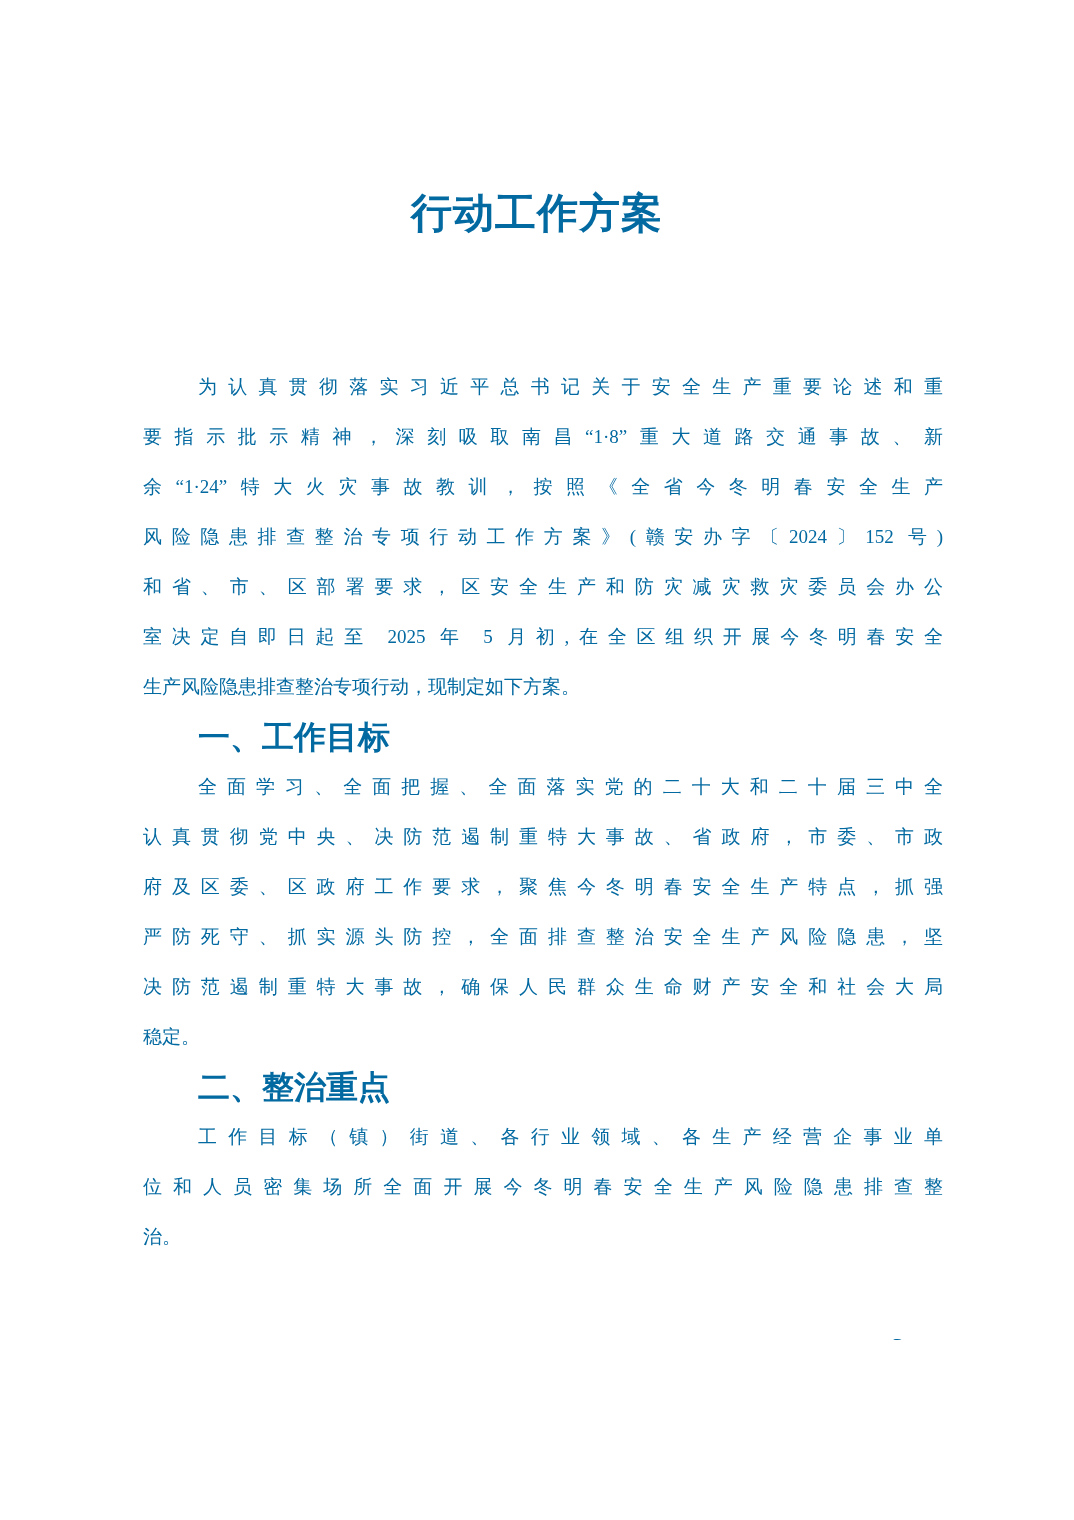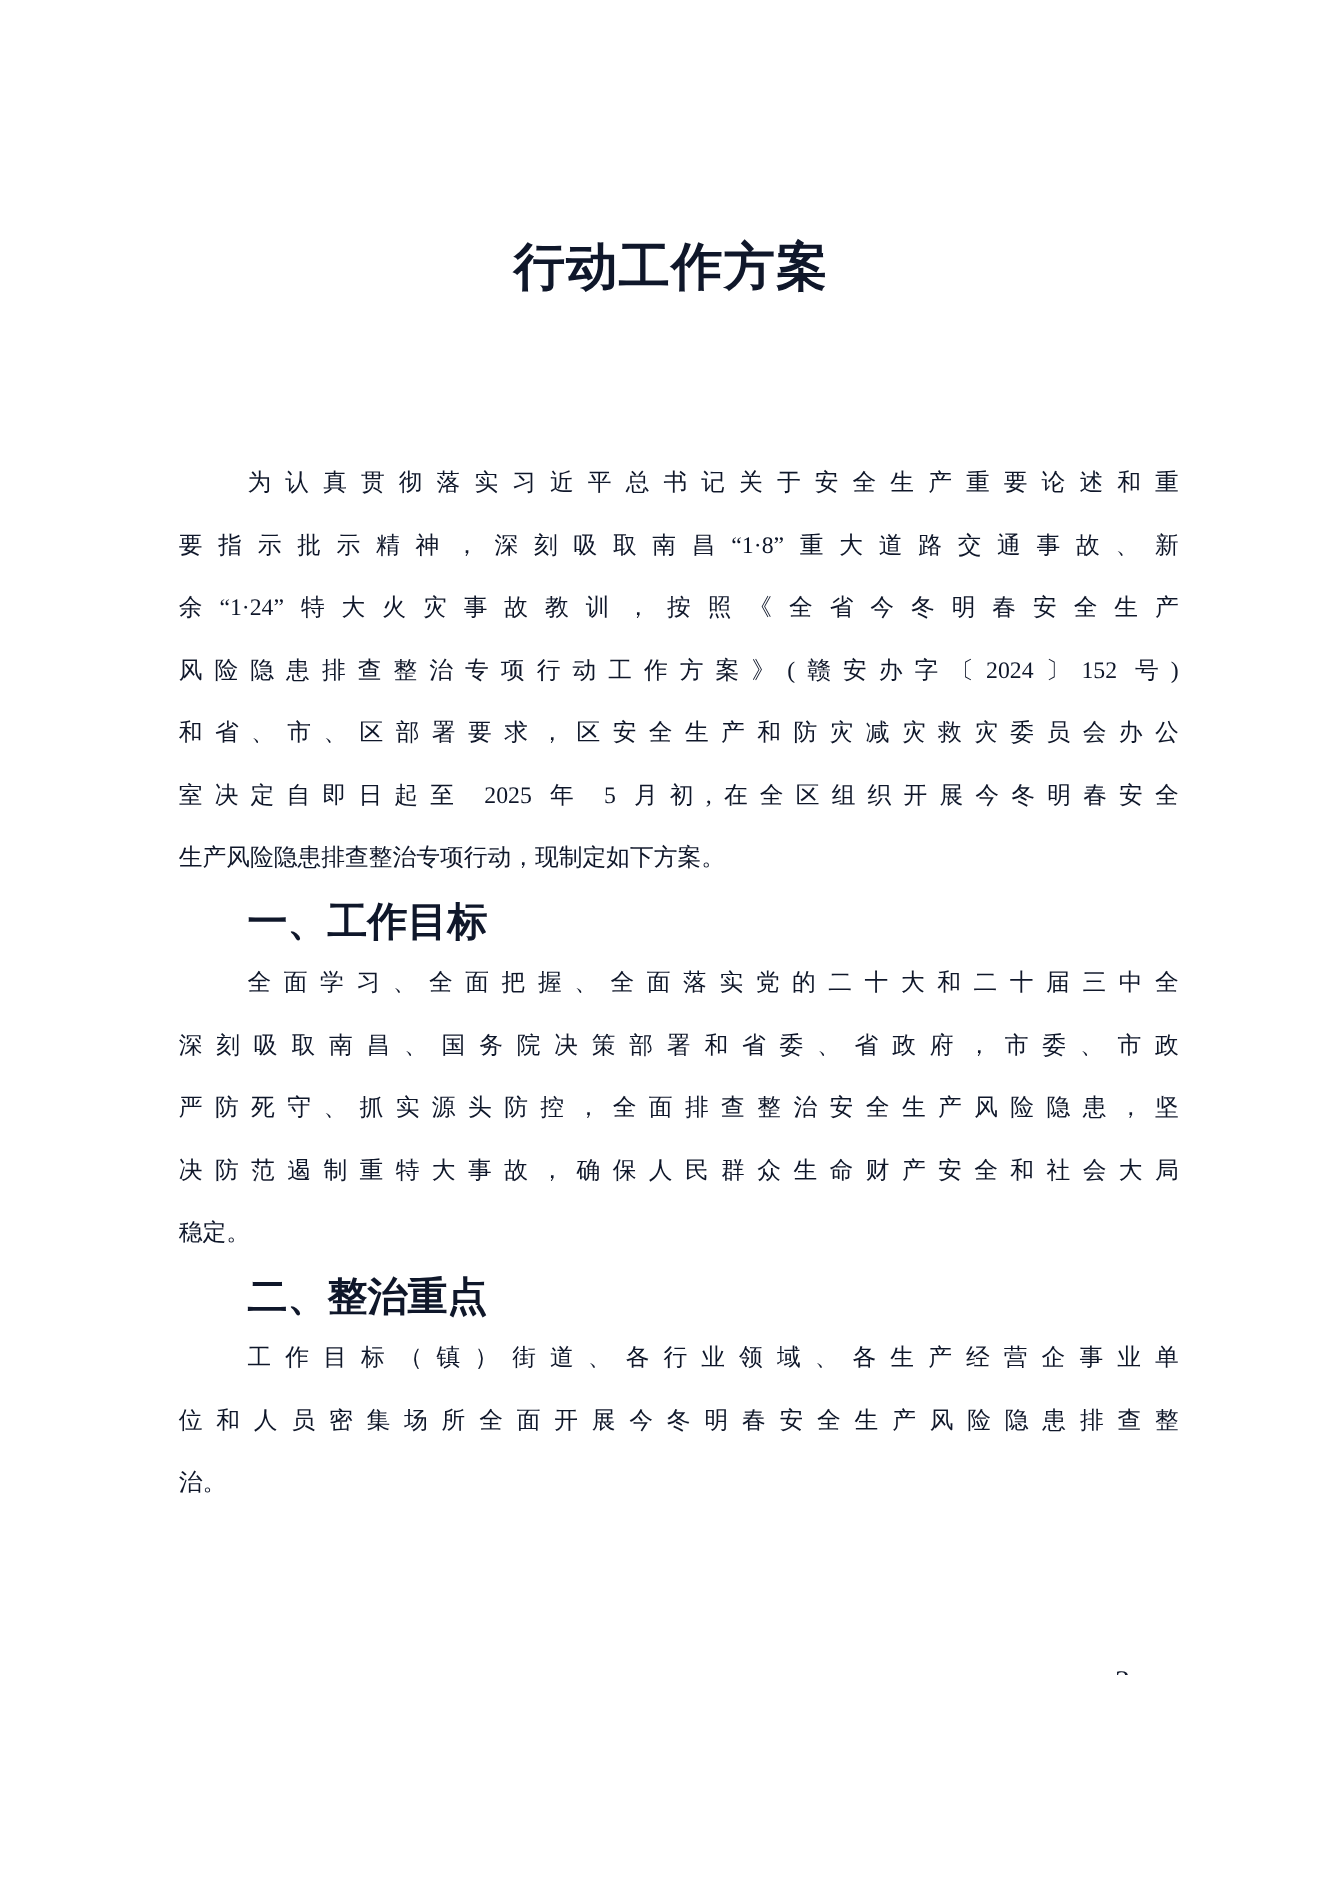--- a/index.html
+++ b/index.html
@@ -5,21 +5,21 @@
   html, body {
     margin: 0;
     padding: 0;
     background: #ffffff;
   }
   .page {
     position: relative;
     width: 1074px;
     height: 1340px;
     background: #ffffff;
-    color: #0f172a;
+    color: #0369a1;
     font-family: "Liberation Serif", "DejaVu Serif", serif;
     overflow: hidden;
   }
   .doc-title {
     position: absolute;
     top: 186px;
     left: 0;
     width: 100%;
     text-align: center;
     font-size: 41px;
@@ -87,21 +87,22 @@
   <div class="doc-body" id="doc-body">
       <div class="line indent fill">为认真贯彻落实习近平总书记关于安全生产重要论述和重</div>
       <div class="line fill">要指示批示精神，深刻吸取南昌“1·8”重大道路交通事故、新</div>
       <div class="line fill">余“1·24”特大火灾事故教训，按照《全省今冬明春安全生产</div>
       <div class="line fill">风险隐患排查整治专项行动工作方案》(赣安办字〔2024〕152 号)</div>
       <div class="line fill">和省、市、区部署要求，区安全生产和防灾减灾救灾委员会办公</div>
       <div class="line fill">室决定自即日起至 2025 年 5 月初,在全区组织开展今冬明春安全</div>
       <div class="line">生产风险隐患排查整治专项行动，现制定如下方案。</div>
       <div class="line heading indent">一、工作目标</div>
       <div class="line indent fill">全面学习、全面把握、全面落实党的二十大和二十届三中全</div>
-      <div class="line fill">深刻吸取南昌、国务院决策部署和省委、省政府，市委、市政</div>
+      <div class="line fill">认真贯彻党中央、决防范遏制重特大事故、省政府，市委、市政</div>
+      <div class="line fill">府及区委、区政府工作要求，聚焦今冬明春安全生产特点，抓强</div>
       <div class="line fill">严防死守、抓实源头防控，全面排查整治安全生产风险隐患，坚</div>
       <div class="line fill">决防范遏制重特大事故，确保人民群众生命财产安全和社会大局</div>
       <div class="line">稳定。</div>
       <div class="line heading indent">二、整治重点</div>
       <div class="line indent fill">工作目标（镇）街道、各行业领域、各生产经营企事业单</div>
       <div class="line fill">位和人员密集场所全面开展今冬明春安全生产风险隐患排查整</div>
       <div class="line">治。</div>
     </div>
 
   <div class="page-footer">— 3 —</div>

